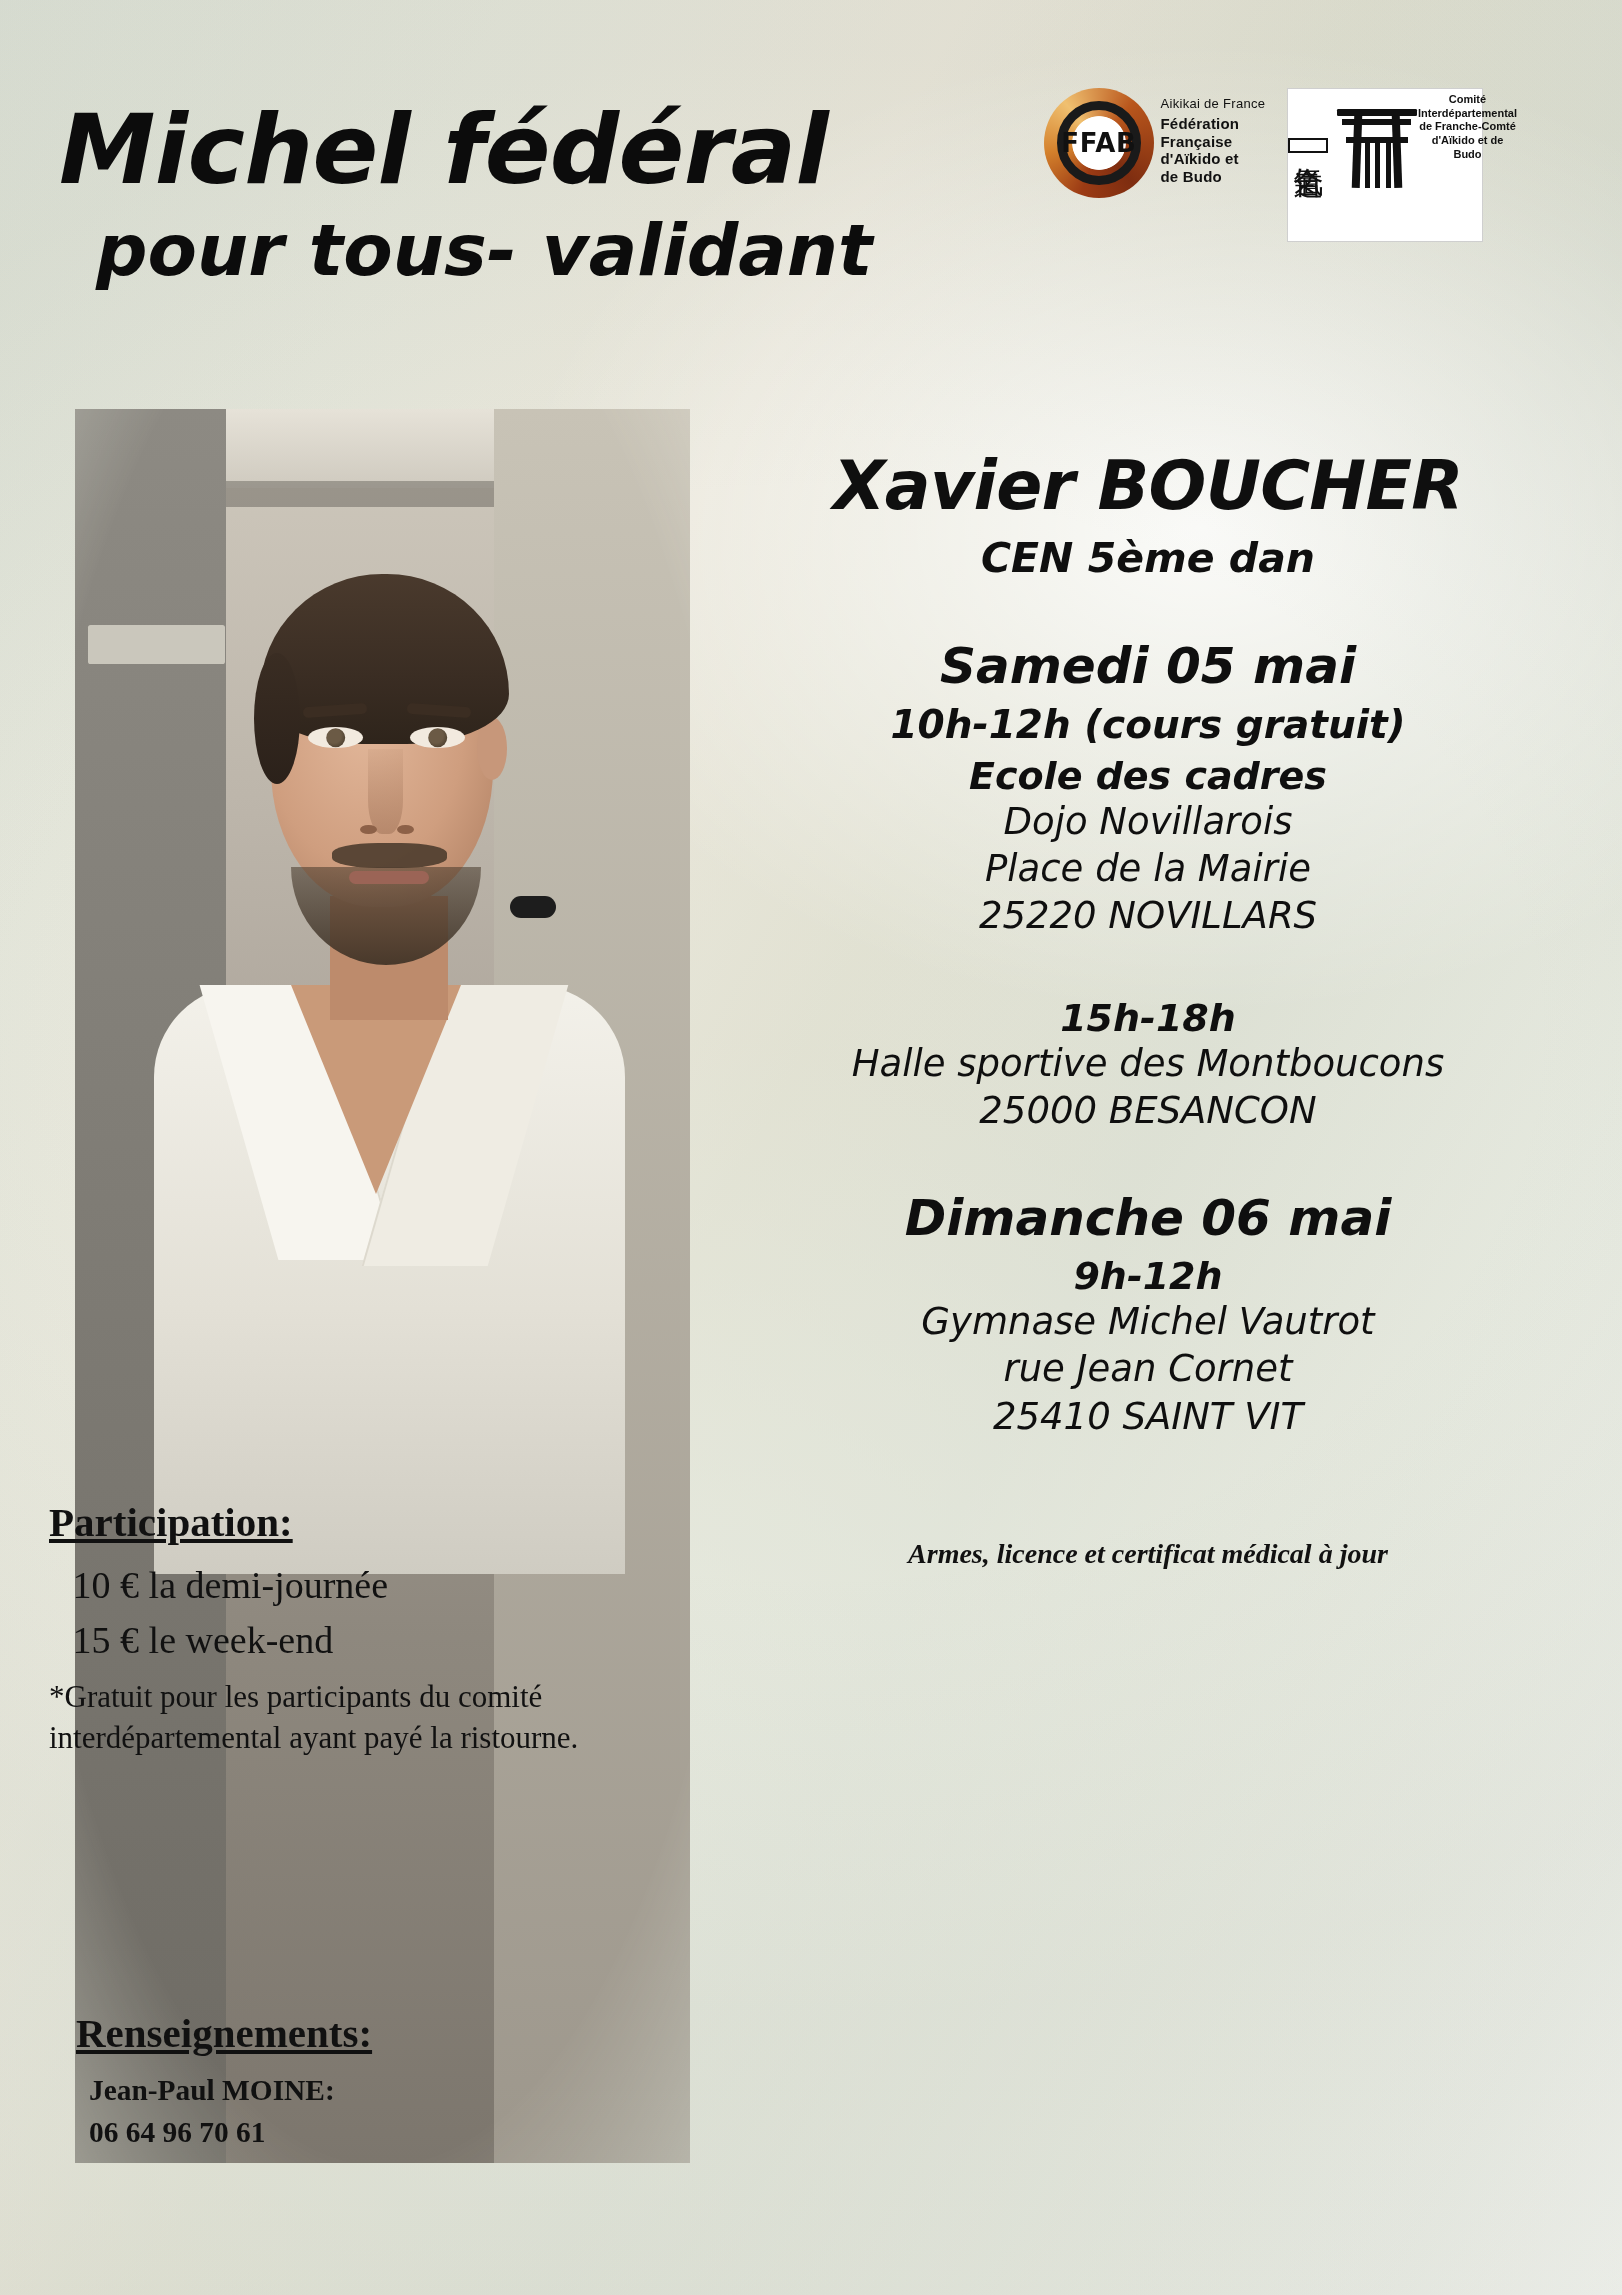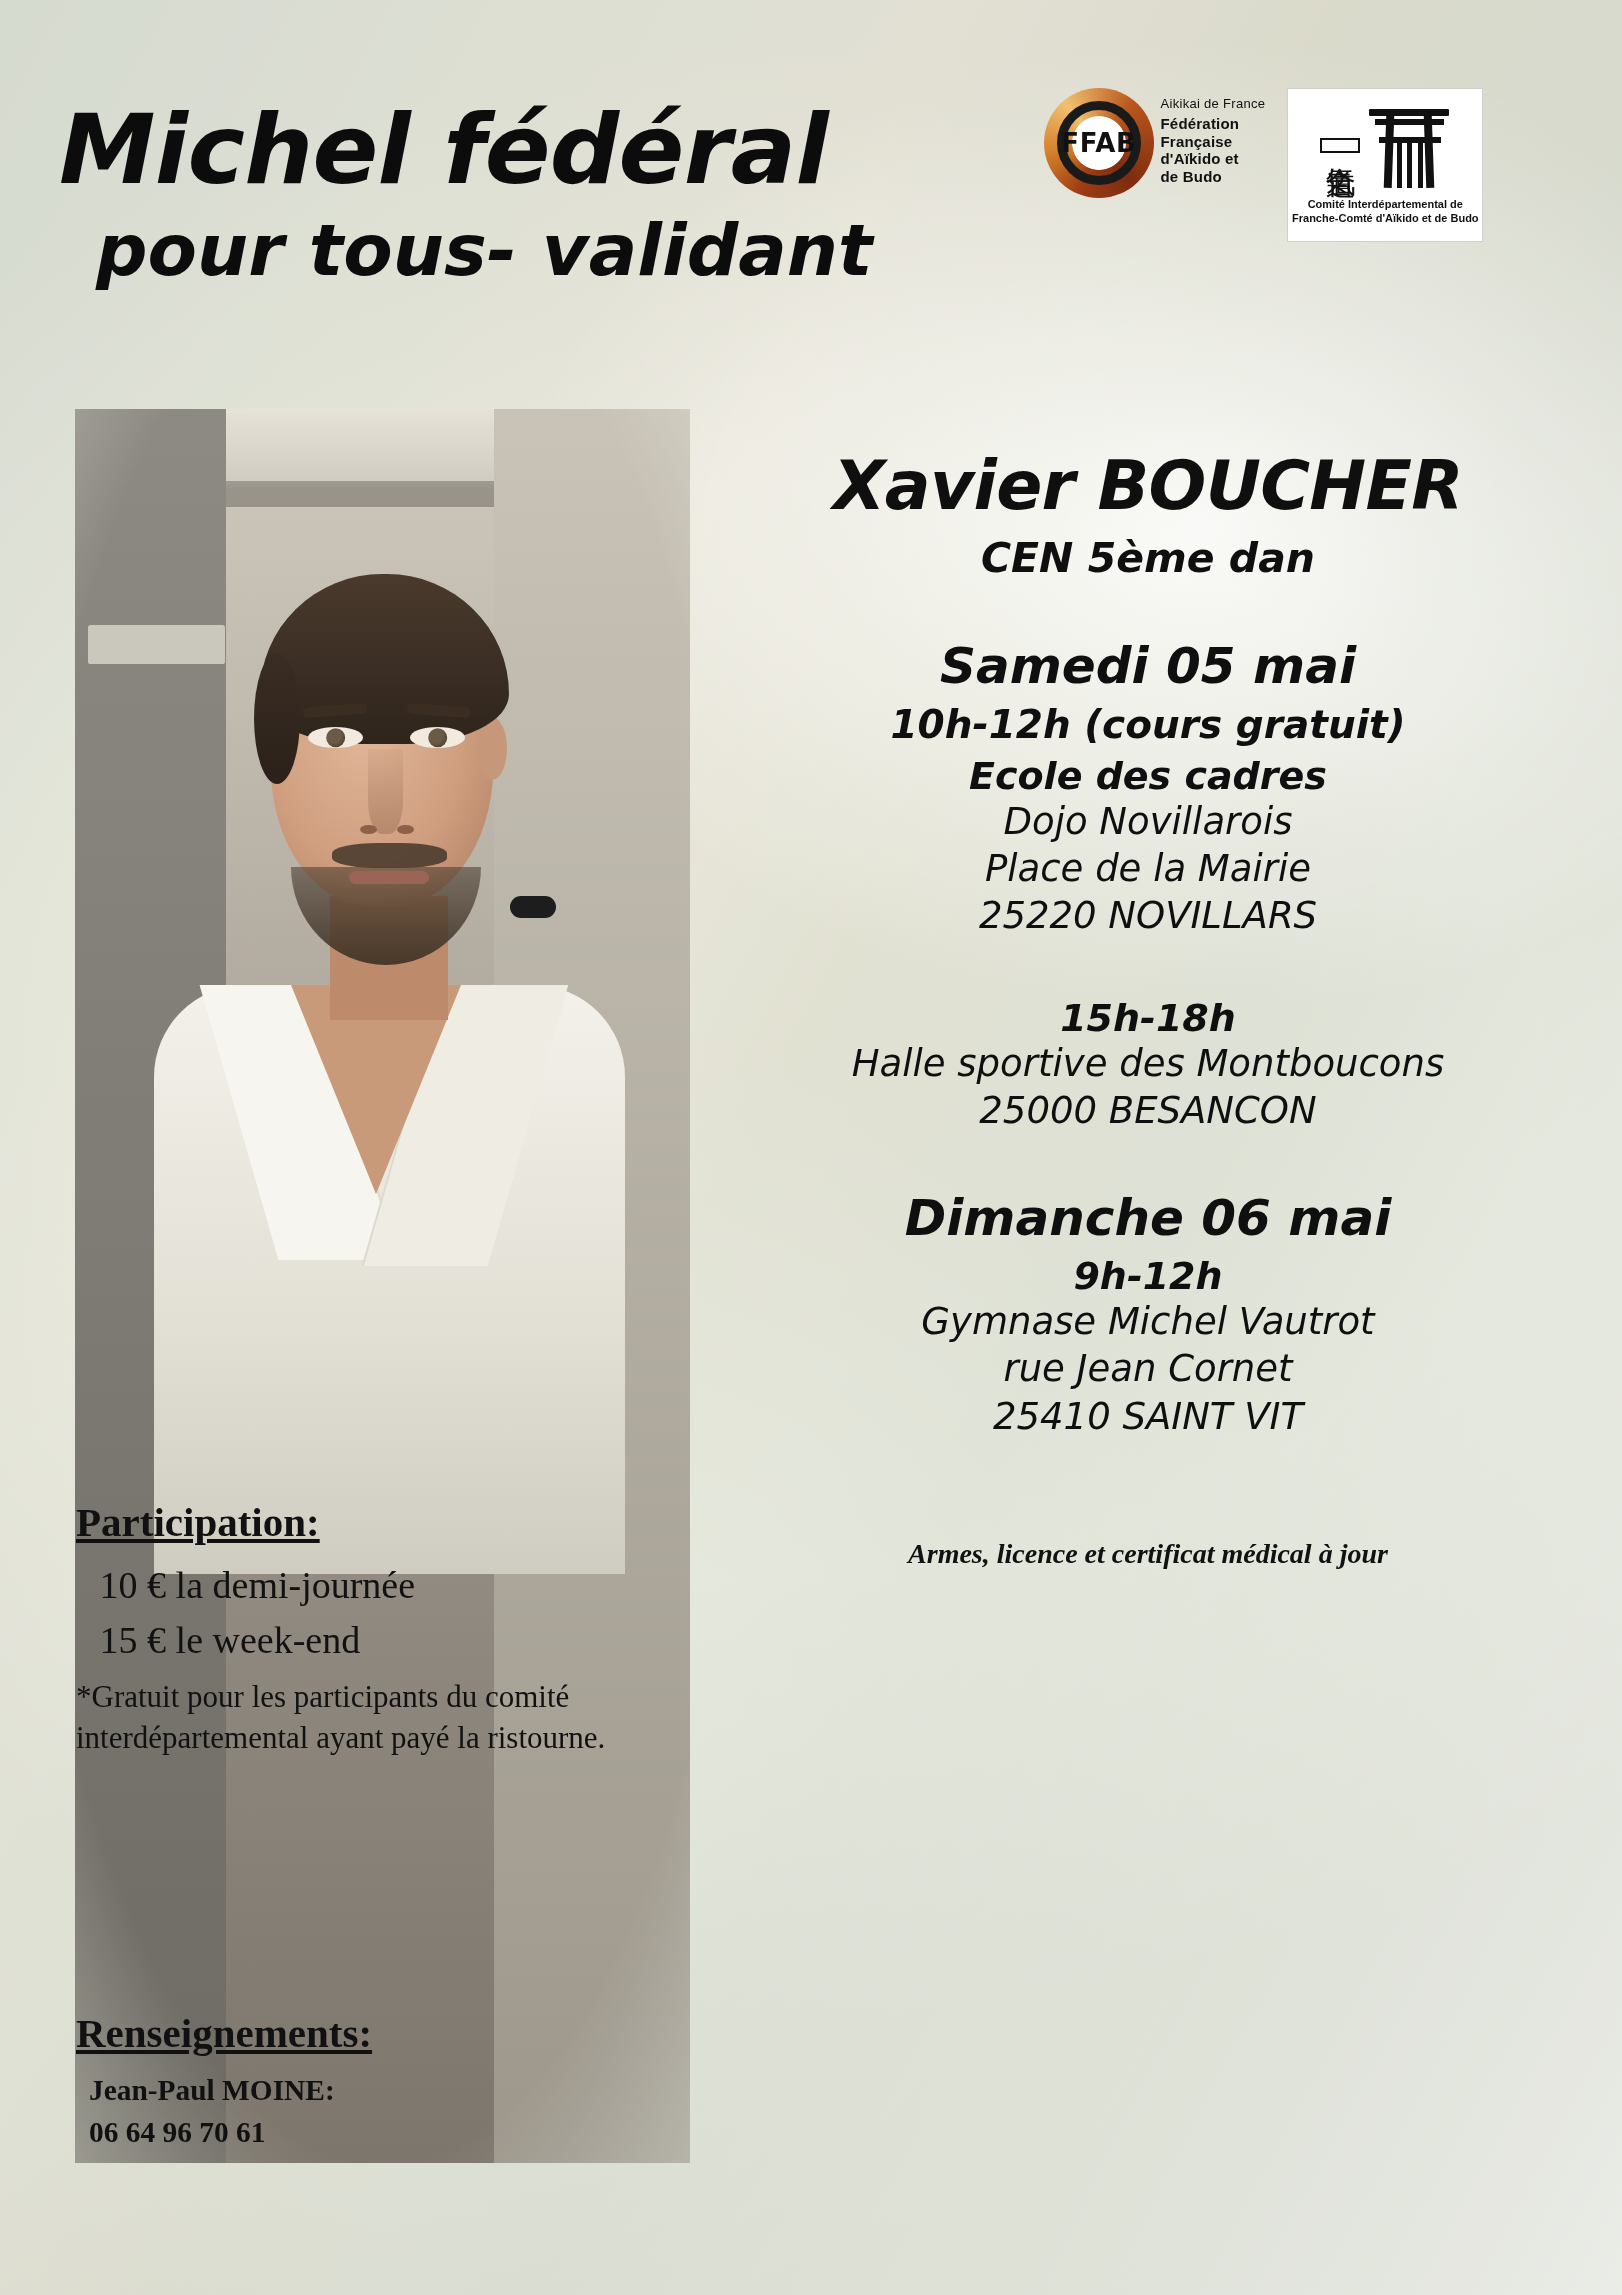--- a/index.html
+++ b/index.html
@@ -116,22 +116,21 @@
     font-size: 15px;
     font-weight: bold;
     letter-spacing: 0.2px;
   }
   .cidfc-logo {
     width: 196px;
     height: 154px;
     background: #ffffff;
     border: 1.3px solid #cfcfcf;
     display: flex;
-    flex-direction: column;
-    align-items: center;
+    flex-direction: row;
     justify-content: flex-start;
     padding-top: 3.9px;
     box-sizing: border-box;
   }
   .cidfc-row {
     display: flex;
     align-items: center;
     justify-content: center;
     gap: 7.9px;
     height: 105px;
@@ -328,21 +327,20 @@
 
   
   .participation {
     position: absolute;
     left: 49px;
     top: 1498px;
     width: 694px;
     z-index: 6;
     color: #111;
     font-family: "Liberation Serif", serif;
-    margin-left: 27px;
   }
   .section-heading {
     font-size: 41px;
     font-weight: bold;
     text-decoration: underline;
     margin-bottom: 11.8px;
   }
   .price-line {
     font-size: 38px;
     margin-left: 23.6px;

